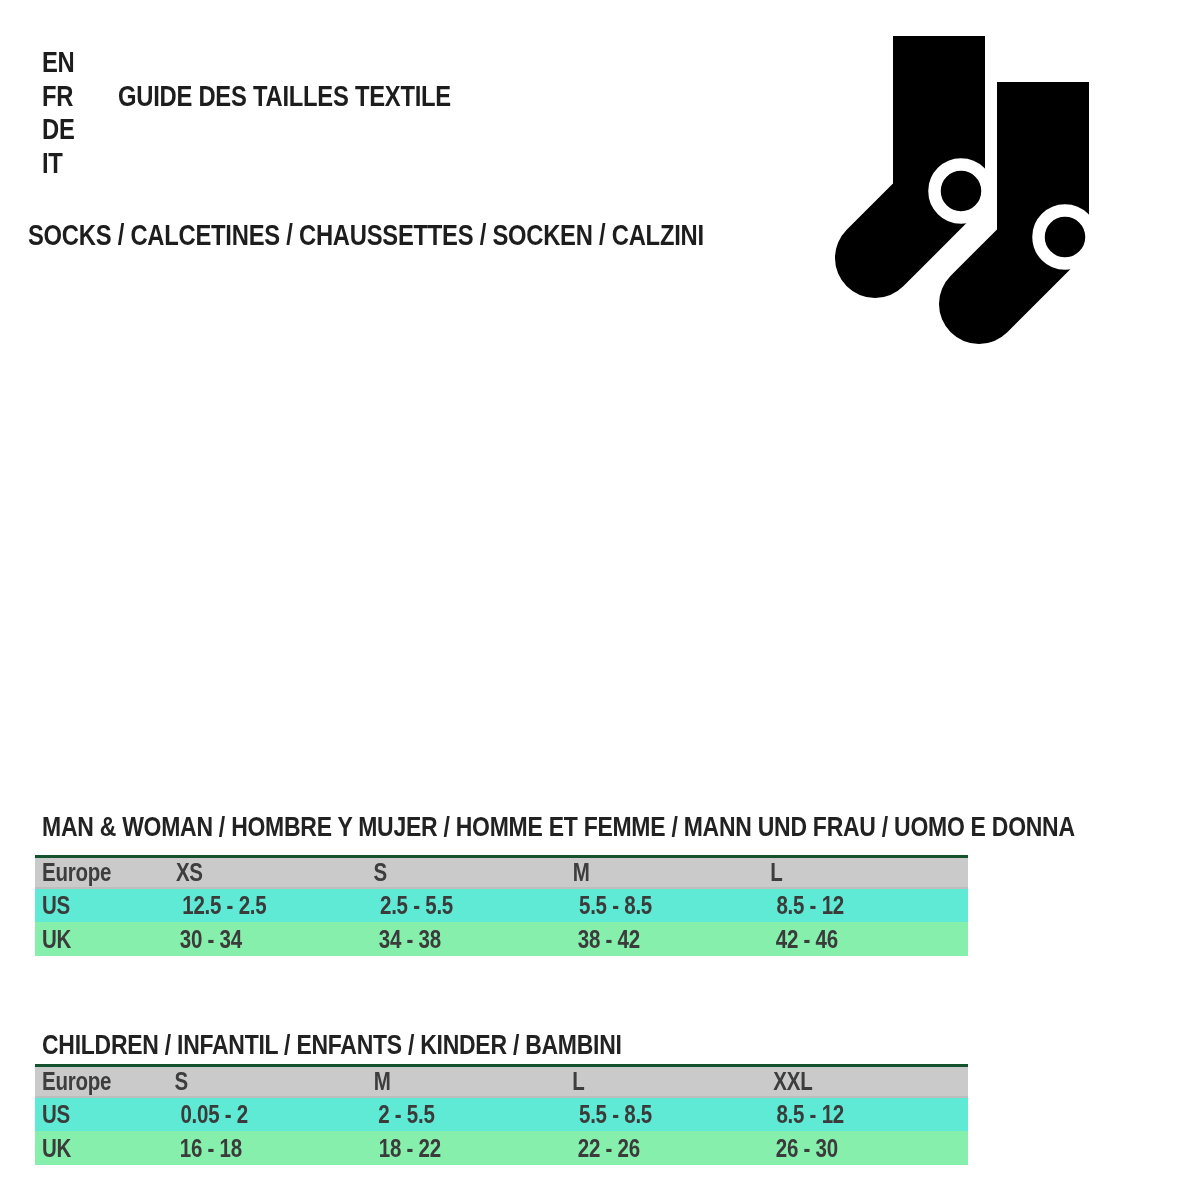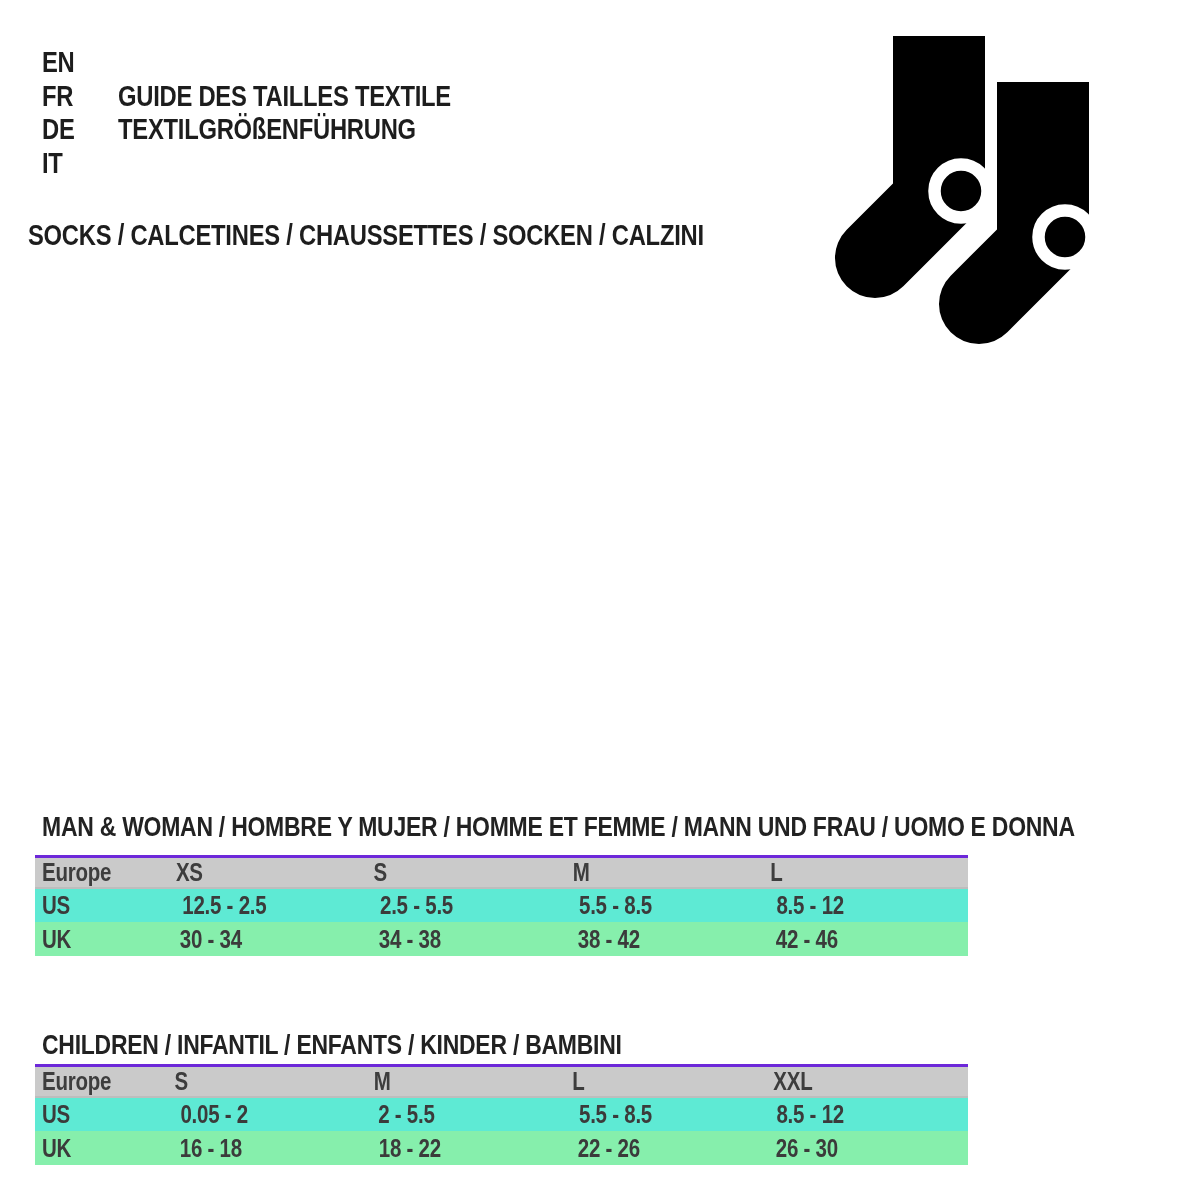--- a/index.html
+++ b/index.html
@@ -75,41 +75,40 @@
     height: 34px;
     text-align: left;
     vertical-align: middle;
     font-weight: 700;
     padding: 0;
   }
   .size-table .left { text-align: left; padding-left: 7px; }
 
   .size-table tr.head {
     background: #cacaca;
-    border-top: 3px solid #6d28d9;
+    border-top: 3px solid #14532d;
     border-bottom: 2px solid #bdbdbd;
   }
   .size-table tr.head th { height: 31px; color: #3d3d3d; }
   .size-table tr.row-us { background: #5eead4; }
   .size-table tr.row-uk { background: #86efac; }
 </style>
 </head>
 <body>
 
 <div class="lang-block">
   <div class="lang-row">
     <span class="lang-code"><span class="cond l">EN</span></span>
   </div>
   <div class="lang-row">
     <span class="lang-code"><span class="cond l">FR</span></span>
     <span><span class="cond l">GUIDE DES TAILLES TEXTILE</span></span>
   </div>
   <div class="lang-row">
     <span class="lang-code"><span class="cond l">DE</span></span>
-    <span><span class="cond l">TEXTILGRÖßENFÜHRUNG</span></span>
   </div>
   <div class="lang-row">
     <span class="lang-code"><span class="cond l">IT</span></span>
   </div>
 </div>
 
 <div class="category-line">
   <span class="cond l">SOCKS / CALCETINES / CHAUSSETTES / SOCKEN / CALZINI</span>
 </div>
 

